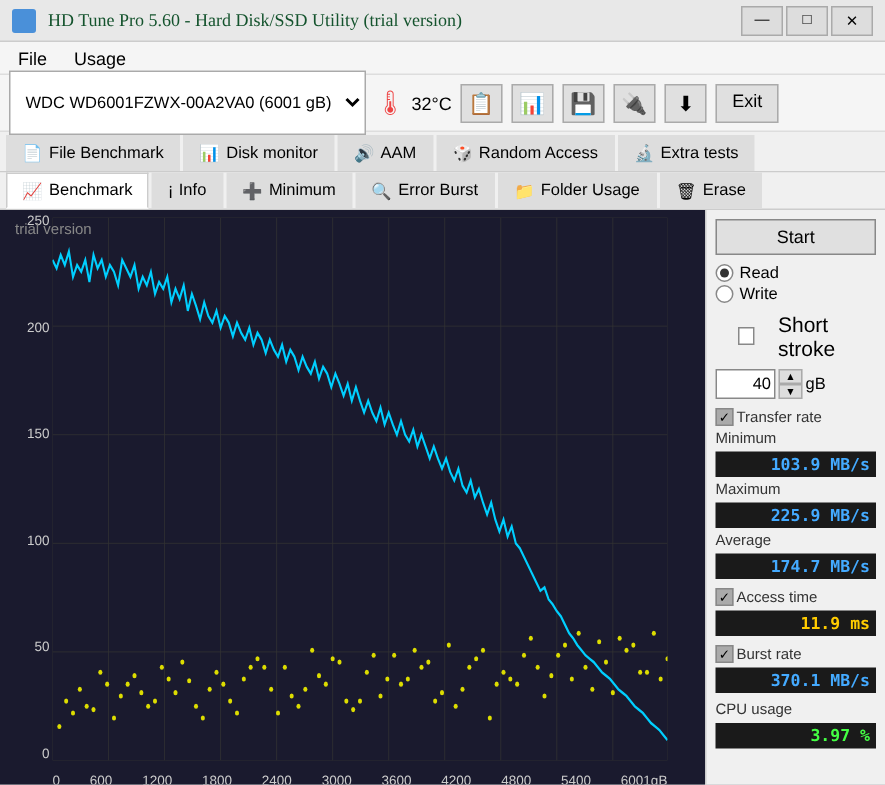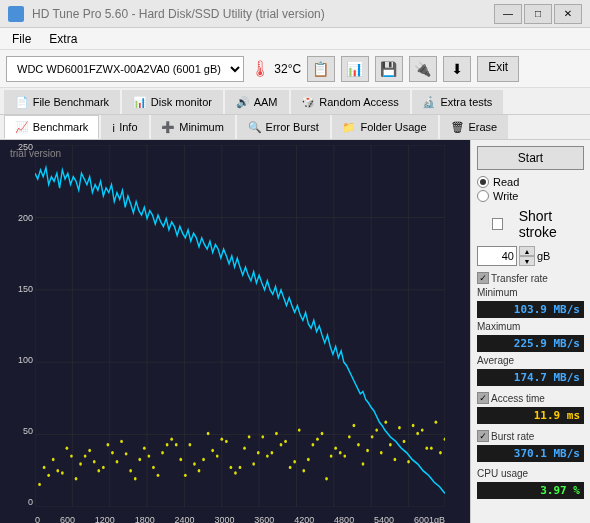--- a/index.html
+++ b/index.html
@@ -9,21 +9,21 @@
       background: #e8e8e8;
       border-bottom: 1px solid #ccc;
       padding: 4px 8px;
       display: flex;
       align-items: center;
       gap: 8px;
       font-size: 12px;
       height: 28px;
     }
     .title-bar-icon { width: 16px; height: 16px; background: #4a90d9; border-radius: 2px; display: inline-block; }
-    .title-text { font-size: 12px; color: #737373; }
+    .title-text { font-size: 12px; color: #14532d; font-family: Liberation Serif, serif; }
     .title-buttons { margin-left: auto; display: flex; gap: 2px; }
     .title-btn { width: 28px; height: 20px; background: #ddd; border: 1px solid #aaa; font-size: 10px; display: flex; align-items: center; justify-content: center; cursor: pointer; }
     
     .menu-bar {
       background: #f5f5f5;
       padding: 2px 4px;
       display: flex;
       gap: 2px;
       font-size: 12px;
       height: 22px;
@@ -39,21 +39,21 @@
       align-items: center;
       gap: 6px;
       height: 38px;
       border-bottom: 1px solid #ddd;
     }
     .disk-select {
       background: white;
       border: 1px solid #aaa;
       padding: 2px 6px;
       font-size: 11px;
-      height: 26px;
+      height: 43px;
       min-width: 200px;
     }
     .temp-indicator {
       display: flex;
       align-items: center;
       gap: 4px;
       font-size: 12px;
     }
     .thermometer { font-size: 16px; color: #e44; }
     .toolbar-btn {
@@ -267,21 +267,21 @@
   <span class="title-text">HD Tune Pro 5.60 - Hard Disk/SSD Utility (trial version)</span>
   <div class="title-buttons">
     <div class="title-btn">—</div>
     <div class="title-btn">□</div>
     <div class="title-btn">✕</div>
   </div>
 </div>
 
 <div class="menu-bar">
   <div class="menu-item">File</div>
-  <div class="menu-item">Extra</div>
+  <div class="menu-item">Usage</div>
 </div>
 
 <div class="toolbar">
   <select class="disk-select">
     <option>WDC WD6001FZWX-00A2VA0 (6001 gB)</option>
   </select>
   <div class="temp-indicator">
     <span class="thermometer">🌡</span>
     <span>32°C</span>
   </div>

